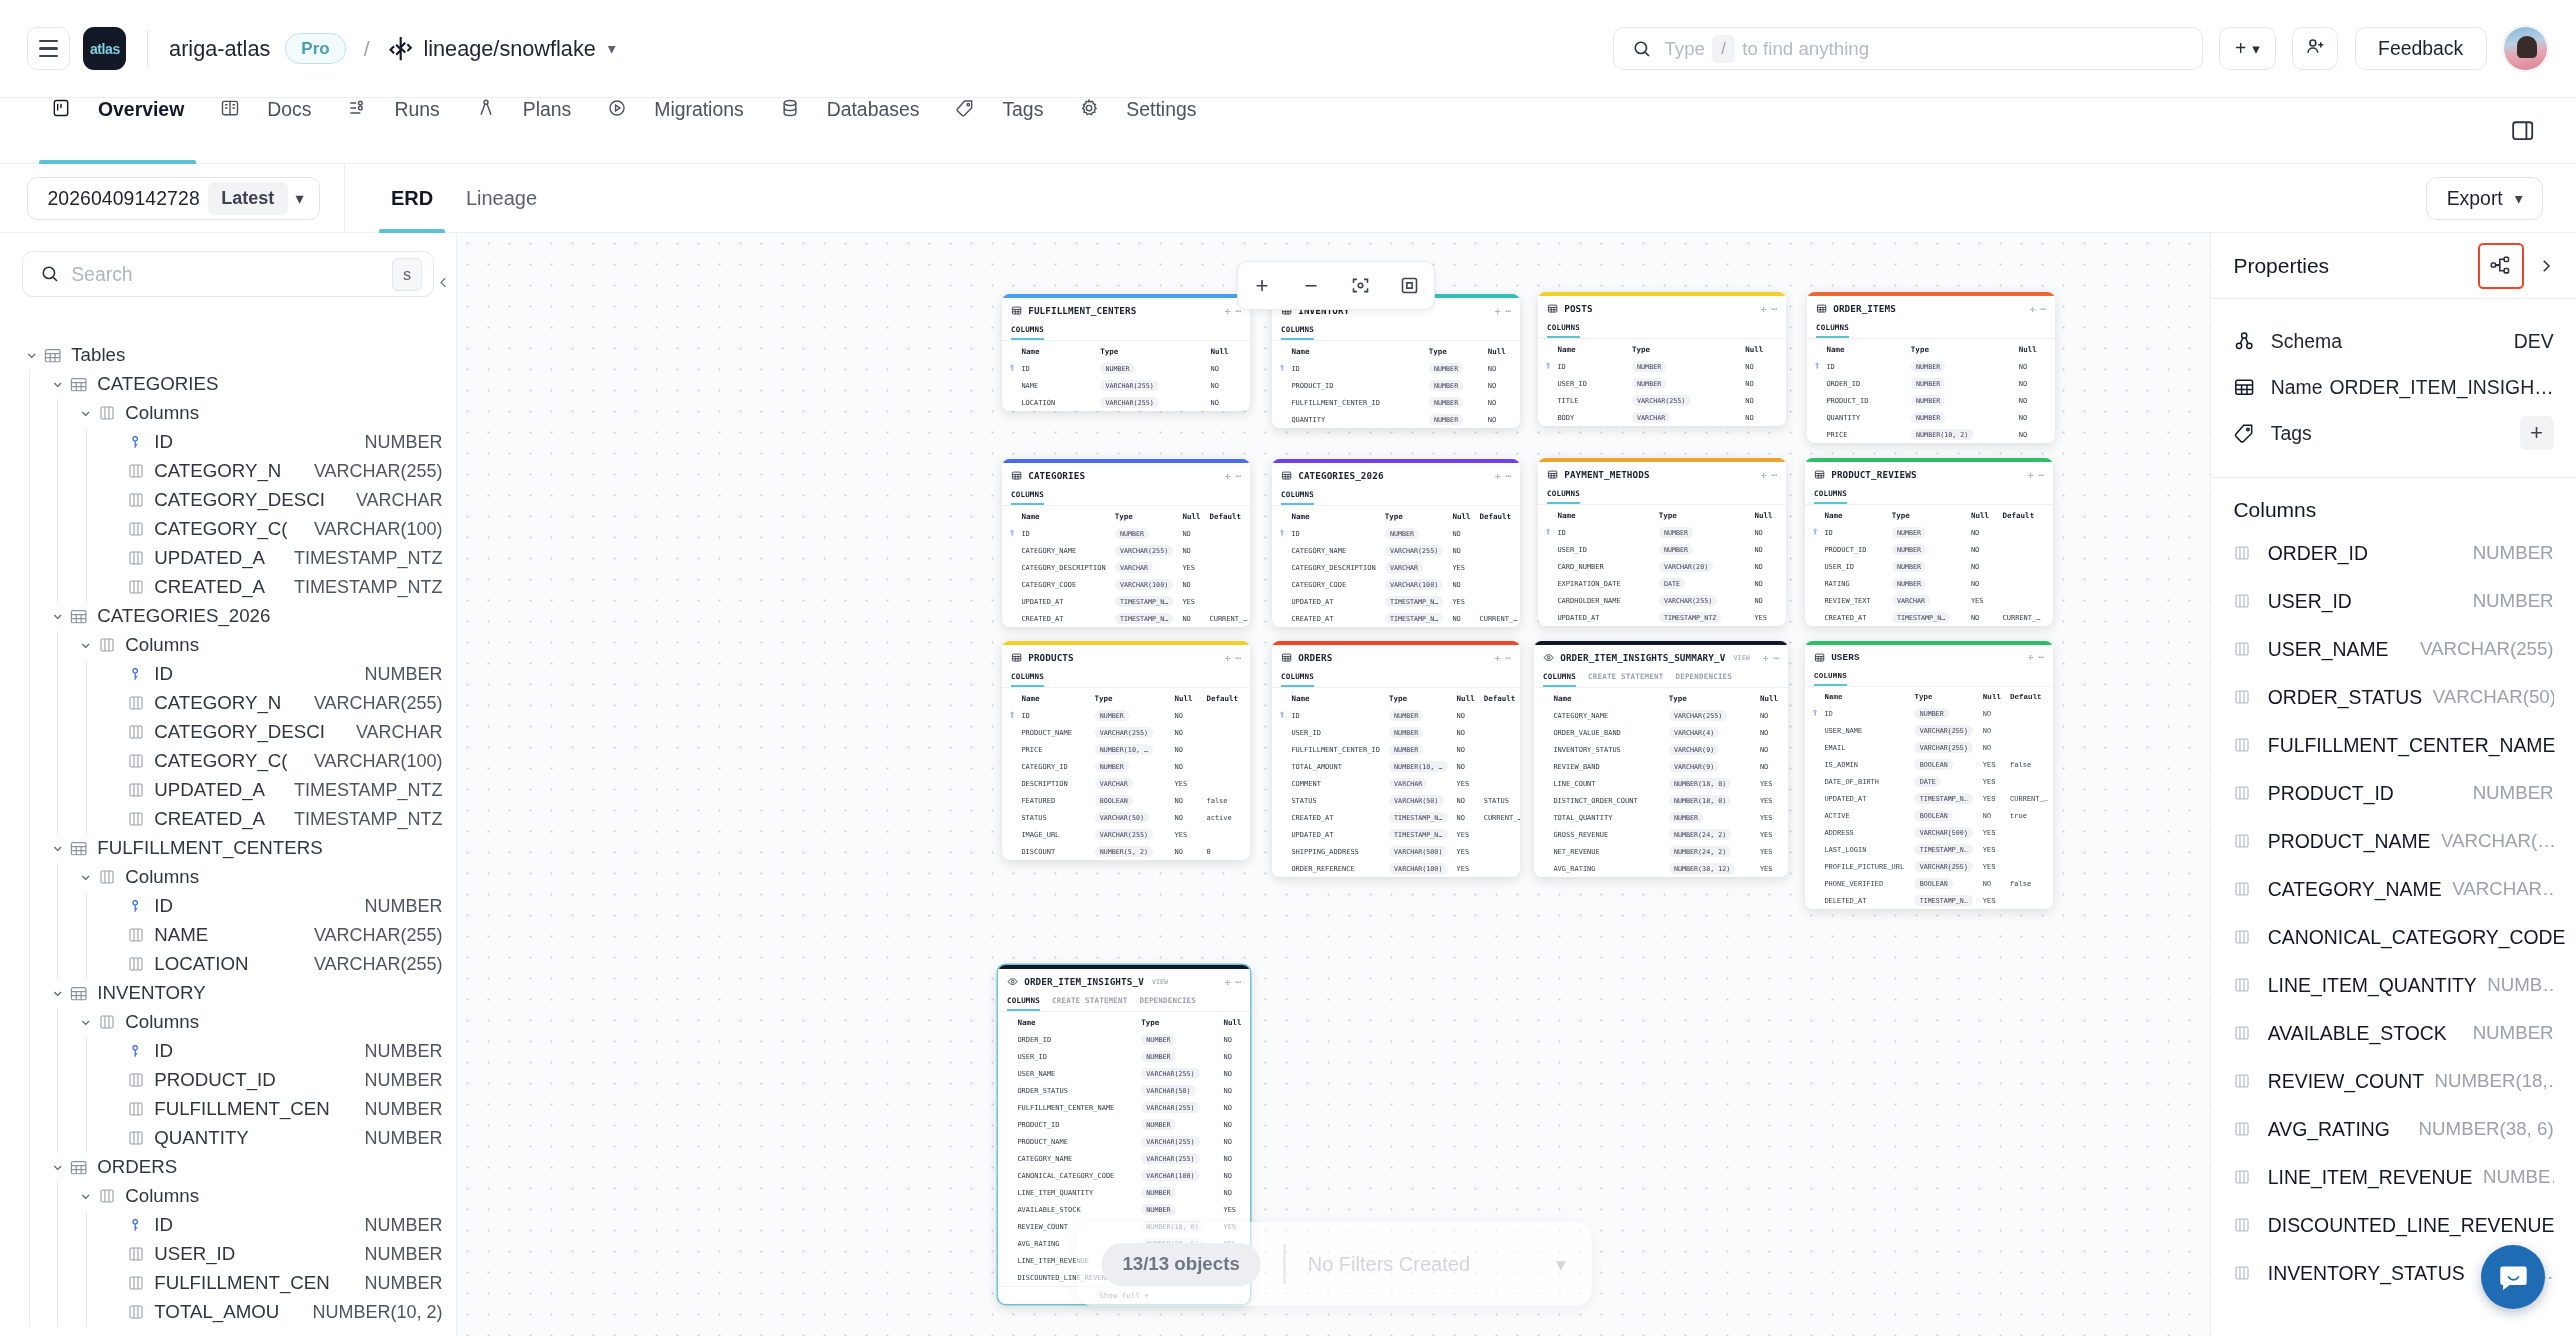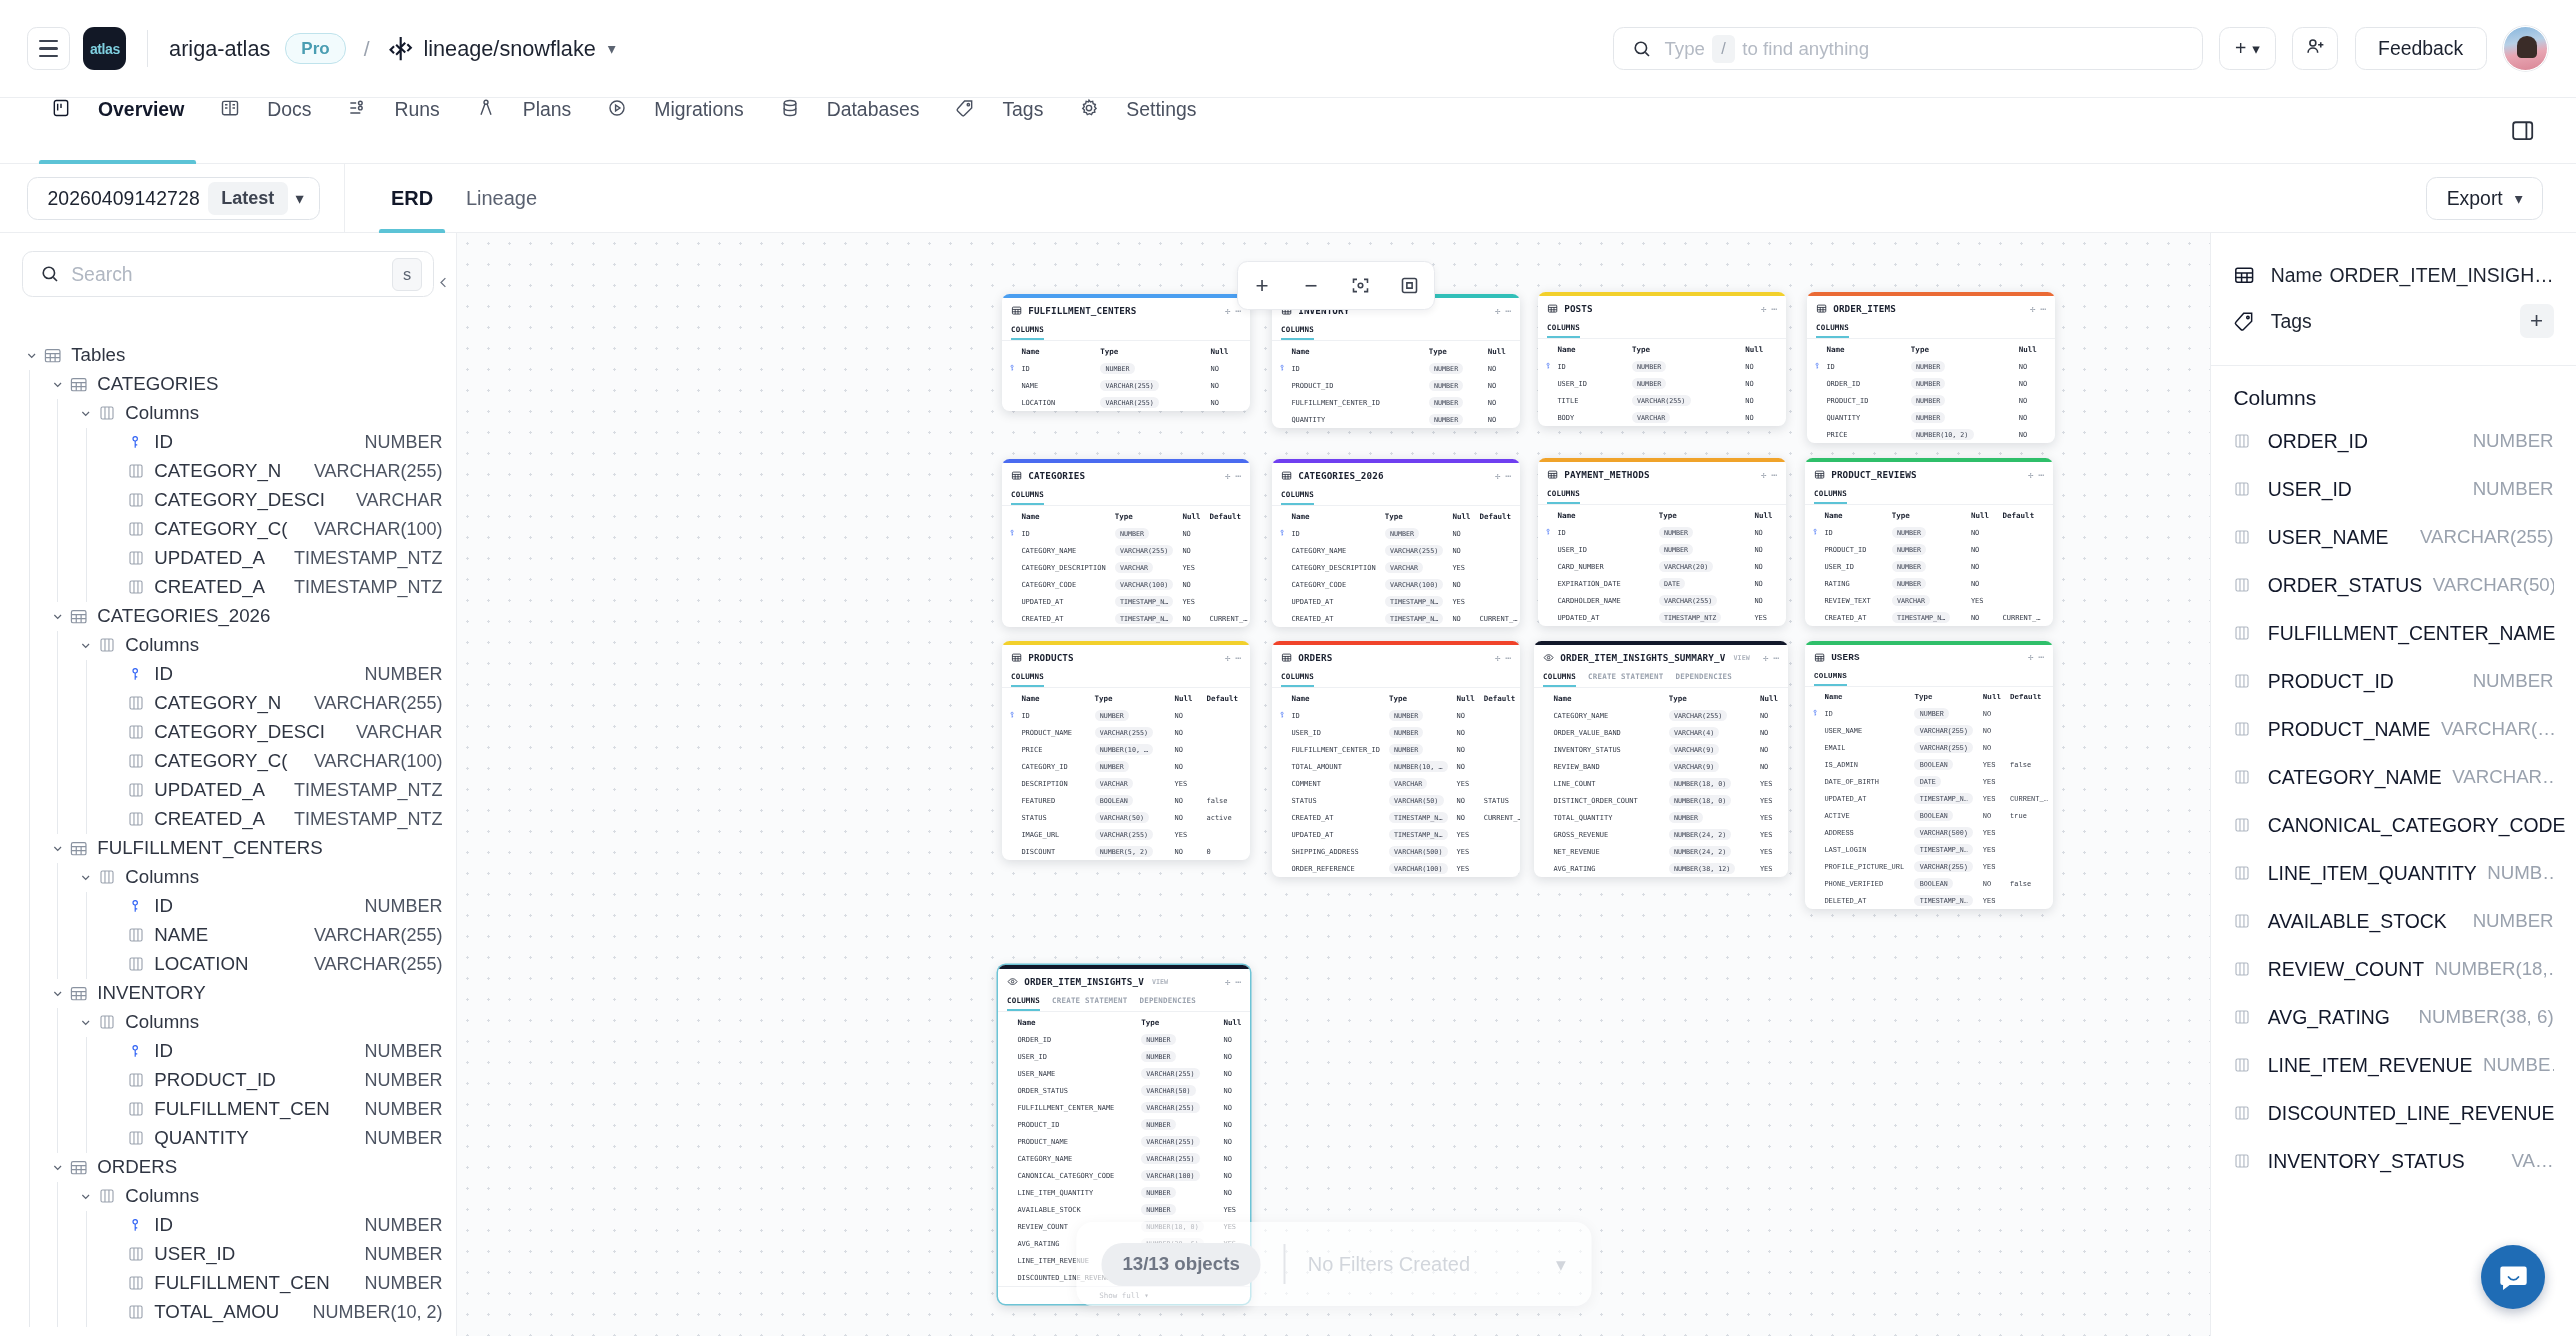--- a/index.html
+++ b/index.html
@@ -1949,22 +1949,52 @@
 
       <div class="filterbar">
         <span class="objcount">13/13 objects</span>
         <span class="fdiv"></span>
         <span class="fplace">No Filters Created</span>
         <span class="fchev">▾</span>
       </div>
     </div>
 
     <div class="props">
+      <div class="props-head">
+        <div class="props-title">Properties</div>
+        <div class="acts">
+          <div class="lineage-btn">
+            <svg width="22.4" height="22.4" viewBox="0 0 24 24" fill="none" stroke="#2b313d" stroke-width="1.7">
+              <rect x="2.5" y="9.6" width="4.4" height="4.4" rx="1"></rect>
+              <rect x="16.3" y="3.4" width="4.6" height="4.6" rx="1"></rect>
+              <rect x="16.3" y="15.6" width="4.6" height="4.6" rx="1"></rect>
+              <path d="M7 11.6h4.6V5.7h4.6M7 12.4h4.6v5.5h4.6"></path>
+            </svg>
+          </div>
+          <div class="expand-btn">
+            <svg width="18" height="18" viewBox="0 0 24 24" fill="none" stroke="#2b313d" stroke-width="2">
+              <path d="M9 5l7 7-7 7"></path>
+            </svg>
+          </div>
+        </div>
+      </div>
 
       <div class="props-meta">
+        <div class="mrow">
+          <span class="mi">
+            <svg width="22.4" height="22.4" viewBox="0 0 24 24" fill="none" stroke="#12182a" stroke-width="1.6">
+              <circle cx="12" cy="6" r="2.8"></circle>
+                <circle cx="6.5" cy="17" r="2.8"></circle>
+                <circle cx="17.5" cy="17" r="2.8"></circle>
+              <path d="M10.5 8.4L8 14.3M13.5 8.4L16 14.3"></path>
+            </svg>
+          </span>
+          <span>Schema</span>
+          <span class="mv">DEV</span>
+        </div>
         <div class="mrow">
           <span class="mi">
             <svg width="22.4" height="22.4" viewBox="0 0 24 24" fill="none" stroke="#12182a" stroke-width="1.6">
               <rect x="3" y="4.5" width="18" height="15" rx="2"></rect>
                 <path d="M3 9.6h18M3 14.5h18M9.2 9.6v9.9M15 9.6v9.9"></path>
             </svg>
           </span>
           <span>Name</span>
           <span class="mv">ORDER_ITEM_INSIGH…</span>
         </div>

